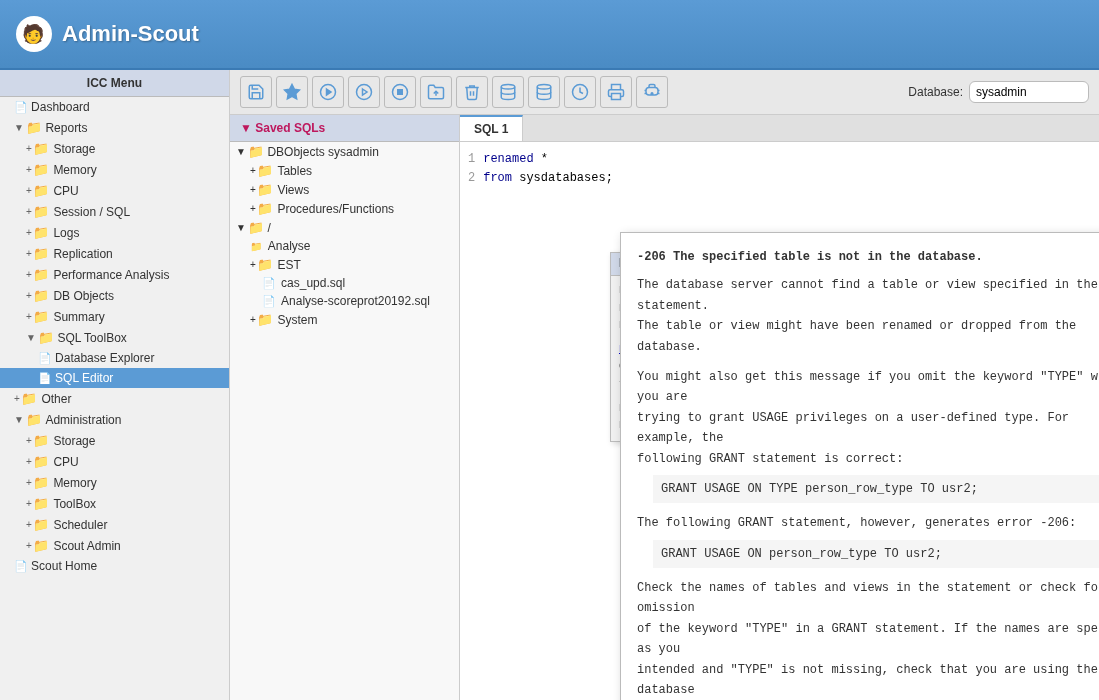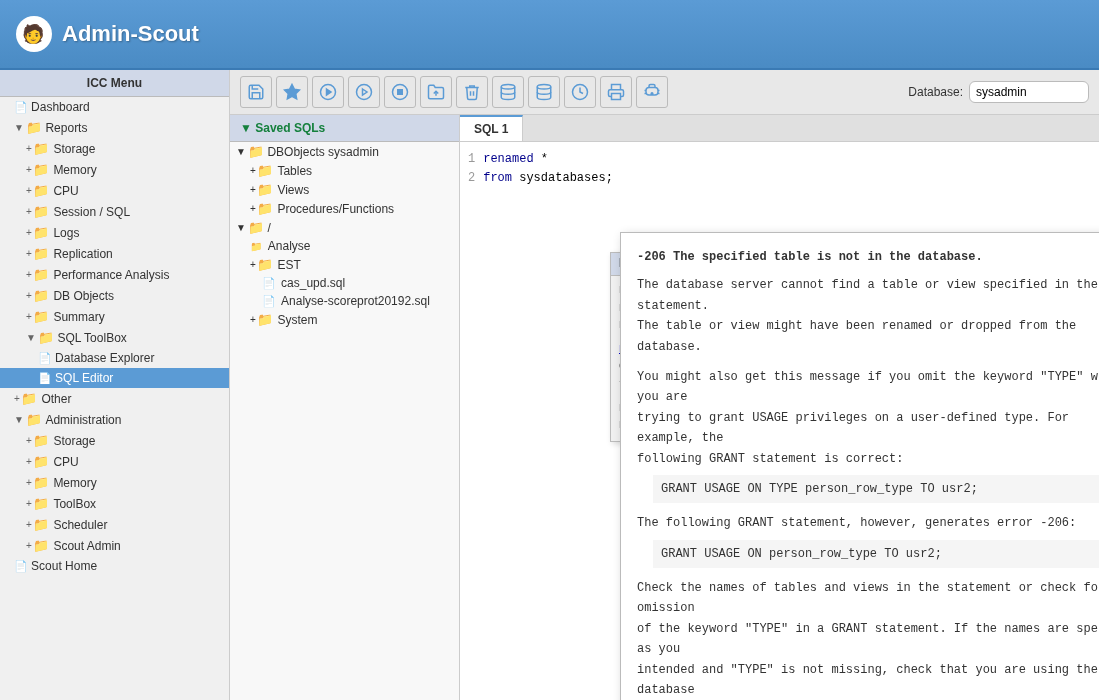--- a/index.html
+++ b/index.html
@@ -172,21 +172,21 @@
       overflow-y: auto;
       flex-shrink: 0;
     }
     .saved-sqls-header {
       background: #d0d8e8;
       padding: 6px 10px;
       font-weight: bold;
       font-size: 12px;
       border-bottom: 1px solid #bbb;
       cursor: pointer;
-      color: #15803d;
+      color: #be185d;
       display: flex;
       align-items: center;
       gap: 4px;
     }
     .tree-item {
       display: flex;
       align-items: center;
       padding: 2px 6px;
       cursor: pointer;
       font-size: 12px;

